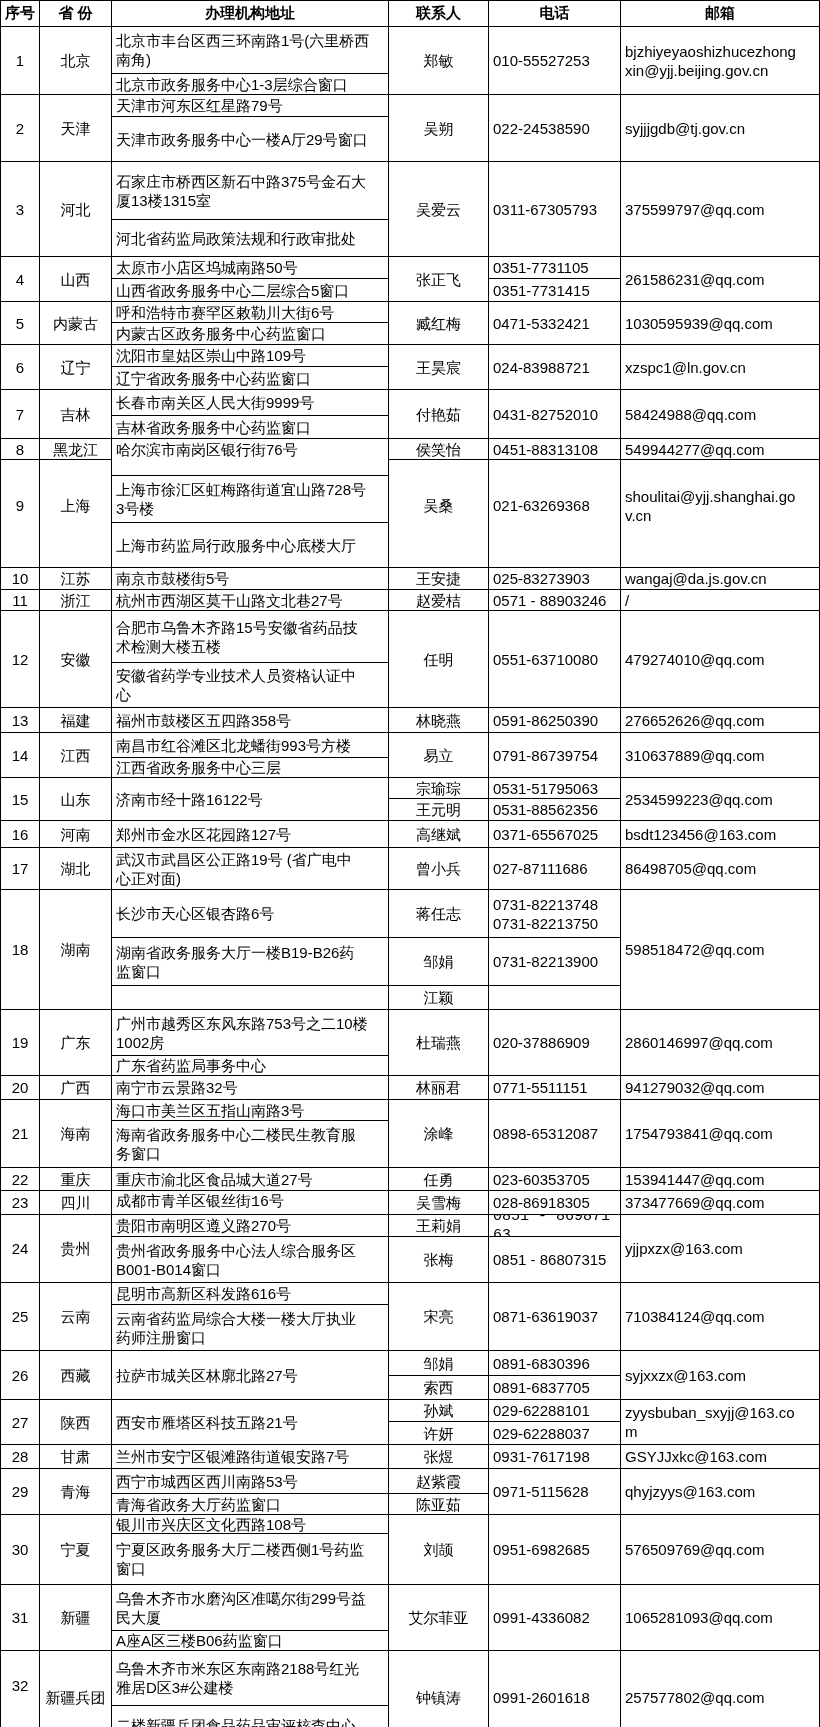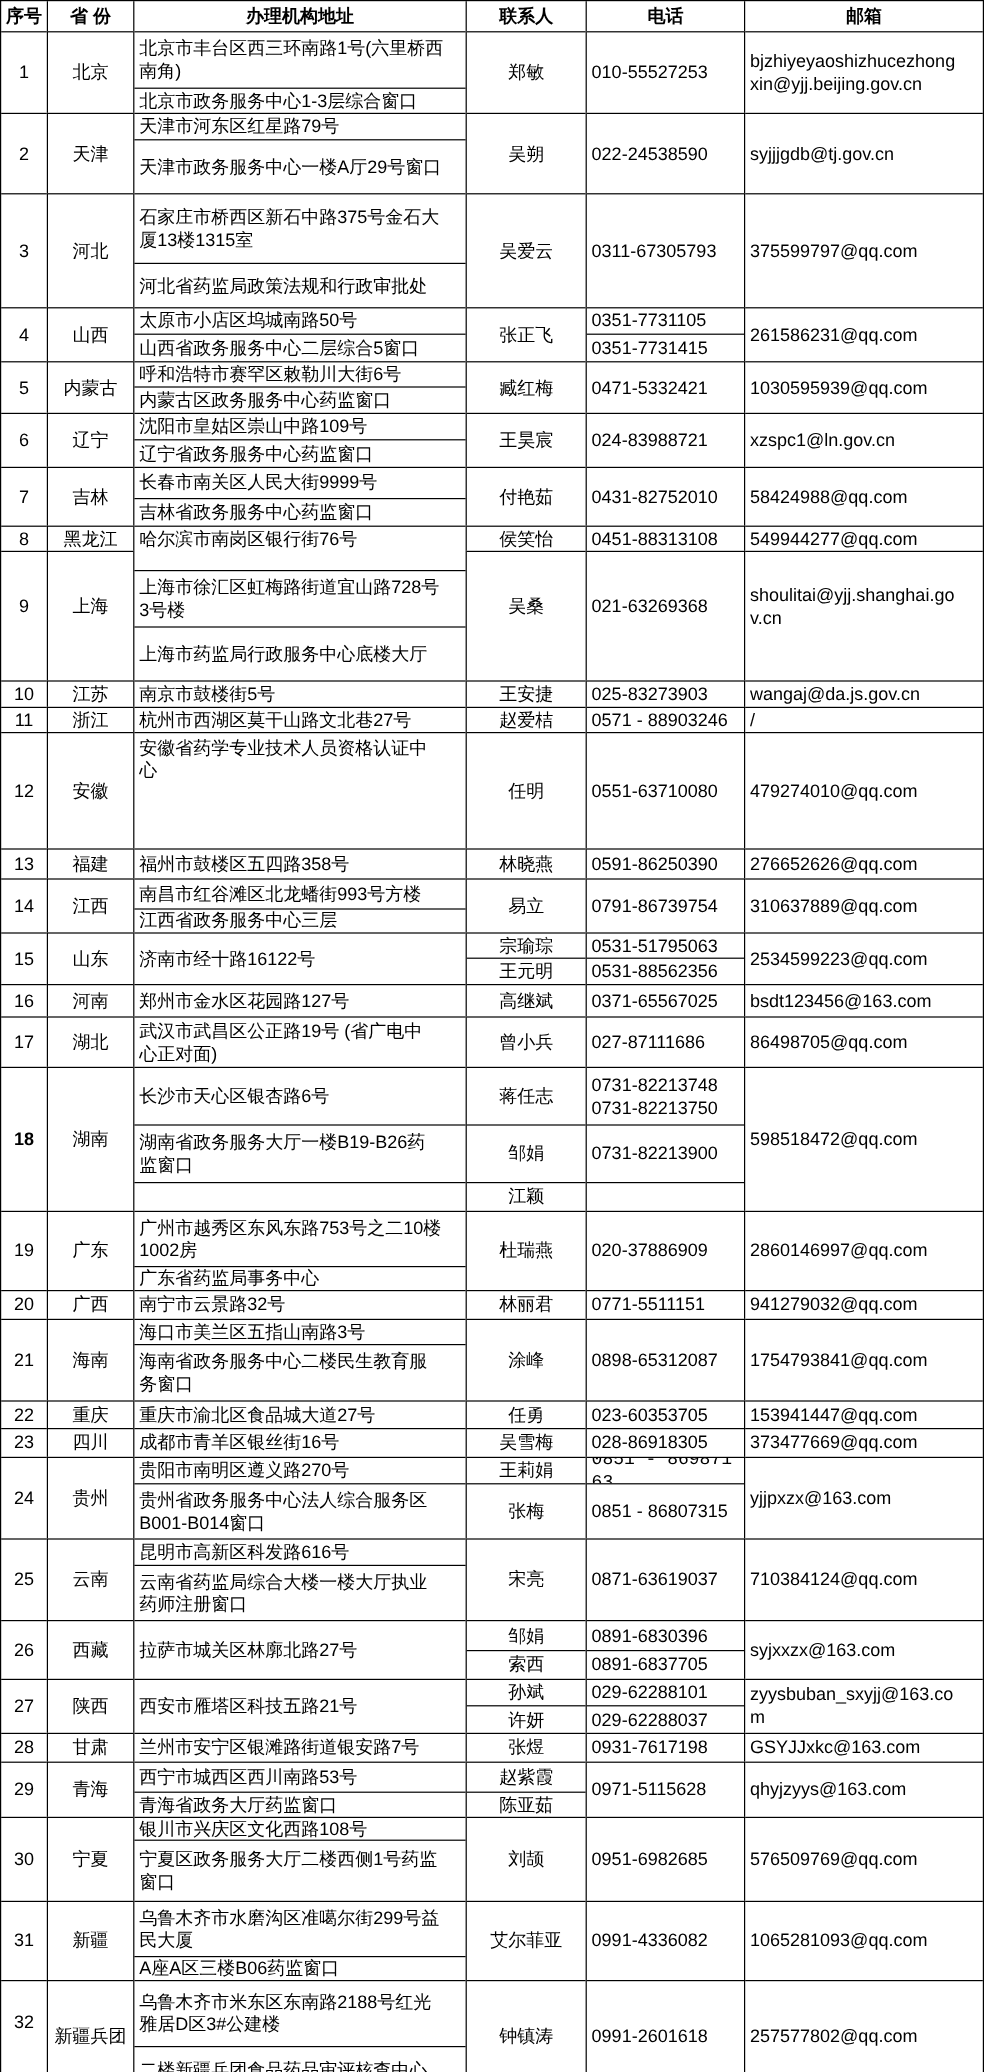--- a/index.html
+++ b/index.html
@@ -277,20 +277,22 @@
         </div>
       </div>
       <div class="row">
         <div class="col c-center" style="width: 38px;">
           <div class="seg" style="height: 97px;">12</div>
         </div>
         <div class="col c-center" style="width: 72px;">
           <div class="seg" style="height: 97px;">安徽</div>
         </div>
         <div class="col c-left" style="width: 277px;">
+          <div class="seg" style="height: 52px;">合肥市乌鲁木齐路15号安徽省药品技
+术检测大楼五楼</div>
           <div class="seg" style="height: 45px;">安徽省药学专业技术人员资格认证中
 心</div>
         </div>
         <div class="col c-center" style="width: 100px;">
           <div class="seg" style="height: 97px;">任明</div>
         </div>
         <div class="col c-left" style="width: 132px;">
           <div class="seg" style="height: 97px;">0551-63710080</div>
         </div>
         <div class="col c-left" style="width: 199px;">
@@ -395,21 +397,21 @@
           <div class="seg" style="height: 42px;">曾小兵</div>
         </div>
         <div class="col c-left" style="width: 132px;">
           <div class="seg" style="height: 42px;">027-87111686</div>
         </div>
         <div class="col c-left" style="width: 199px;">
           <div class="seg" style="height: 42px;">86498705@qq.com</div>
         </div>
       </div>
       <div class="row">
-        <div class="col c-center" style="width: 38px; font-weight: bold;">
+        <div class="col c-center" style="width: 38px;">
           <div class="seg" style="height: 120px;">18</div>
         </div>
         <div class="col c-center" style="width: 72px; justify-content: center;">
           <div class="seg" style="height: 120px;">湖南</div>
         </div>
         <div class="col c-left" style="width: 277px;">
           <div class="seg" style="height: 48px;">长沙市天心区银杏路6号</div>
           <div class="seg" style="height: 48px;">湖南省政务服务大厅一楼B19-B26药
 监窗口</div>
           <div class="seg" style="height: 24px;"></div>
@@ -514,21 +516,21 @@
         </div>
       </div>
       <div class="row">
         <div class="col c-center" style="width: 38px;">
           <div class="seg" style="height: 24px;">23</div>
         </div>
         <div class="col c-center" style="width: 72px;">
           <div class="seg" style="height: 24px;">四川</div>
         </div>
         <div class="col c-left" style="width: 277px;">
-          <div class="seg" style="height: 24px;">成都市青羊区银丝街16号</div>
+          <div class="seg" style="height: 24px; font-family: Liberation Mono, monospace;">成都市青羊区银丝街16号</div>
         </div>
         <div class="col c-center" style="width: 100px;">
           <div class="seg" style="height: 24px;">吴雪梅</div>
         </div>
         <div class="col c-left" style="width: 132px;">
           <div class="seg" style="height: 24px;">028-86918305</div>
         </div>
         <div class="col c-left" style="width: 199px;">
           <div class="seg" style="height: 24px;">373477669@qq.com</div>
         </div>

